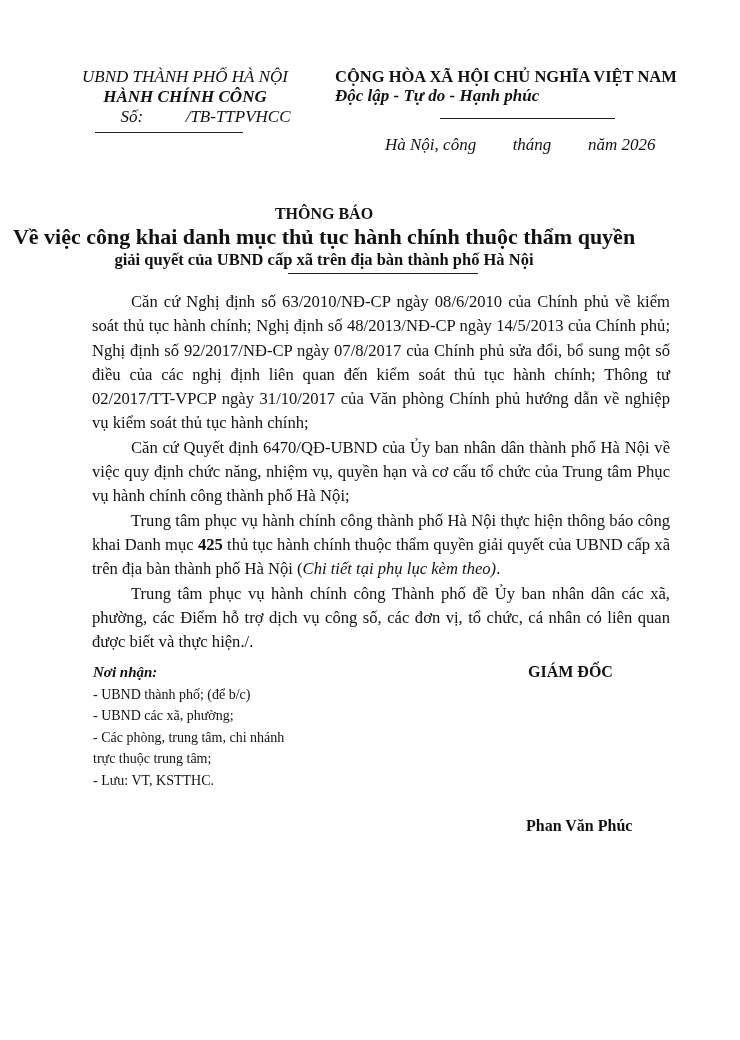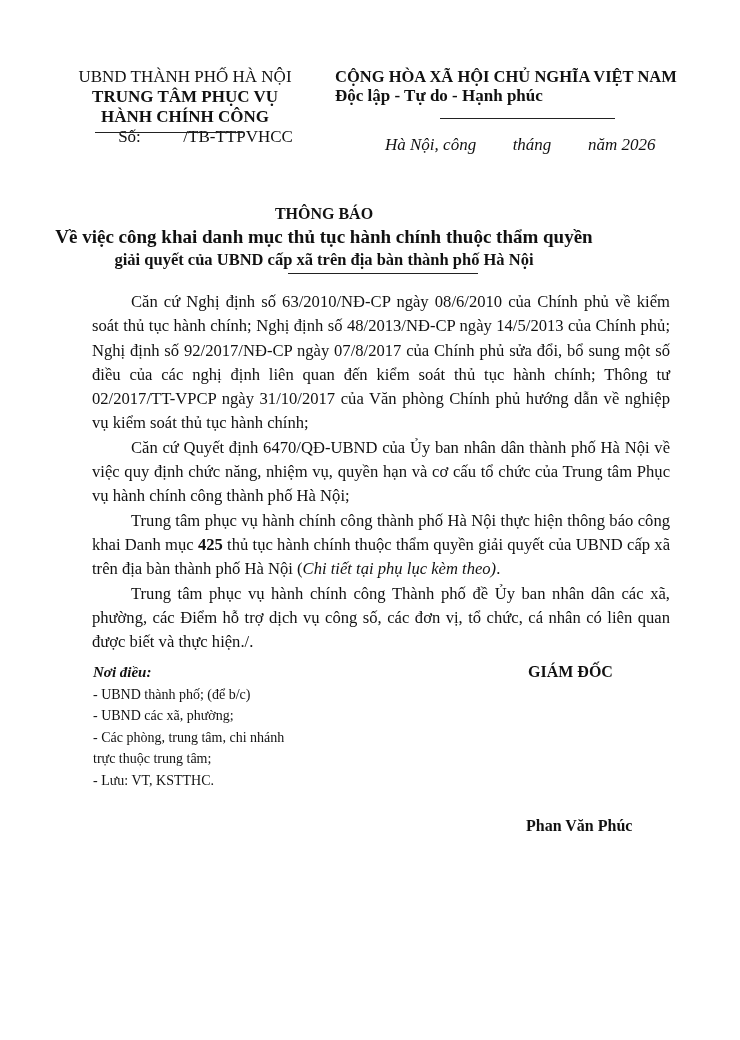--- a/index.html
+++ b/index.html
@@ -3,21 +3,21 @@
 <meta charset="utf-8">
 <style>
   html, body { margin: 0; padding: 0; background: #ffffff; }
   body {
     width: 740px; height: 1040px; position: relative; overflow: hidden;
     font-family: "Liberation Serif", "DejaVu Serif", serif; color: #111111;
   }
   .abs { position: absolute; white-space: nowrap; }
   .bold { font-weight: bold; }
   .ital { font-style: italic; }
-  .f17 { font-size: 17px; line-height: 20px; }
+  .f17 { font-size: 17px; line-height: 20px; font-style: italic; }
   .f16 { font-size: 16px; line-height: 19px; }
 
   
   #hdr-left { left: 50px; top: 67px; width: 270px; }
   #hdr-left .line { display: block; text-align: center; }
   #hdr-left .num { display: block; text-align: center; padding-left: 41px; }
   .uline-left {
     position: absolute; left: 95px; top: 132px; width: 148px; height: 1px; background: #222;
   }
 
@@ -51,21 +51,20 @@
 
   
   #sign-title { left: 528px; top: 663px; font-size: 16px; font-weight: bold; }
   #sign-name { left: 526px; top: 777px; font-size: 16px; font-weight: bold; margin-top: 40px; }
 </style>
 </head>
 <body>
 
 <div id="hdr-left" class="abs">
   <span class="line f17">UBND THÀNH PHỐ HÀ NỘI</span>
-  <span class="line f17 bold">TRUNG TÂM PHỤC VỤ</span>
   <span class="line f17 bold">HÀNH CHÍNH CÔNG</span>
   <span class="num f17">
     <span>Số:</span>
     <span style="display:inline-block;width:34px"></span>
     <span>/TB-TTPVHCC</span>
   </span>
 </div>
 <div class="uline-left"></div>
 
 <div id="hdr-right" class="abs">
@@ -77,34 +76,34 @@
 <div id="date-line" class="abs">
   <span>Hà Nội, công</span>
   <span style="width:28px"></span>
   <span>tháng</span>
   <span style="width:28px"></span>
   <span>năm 2026</span>
 </div>
 
 <div id="title-block" class="abs">
   <span class="line f16 bold" style="line-height:22px">THÔNG BÁO</span>
-  <span class="line f16 bold" style="line-height:23px;font-size:19px">Về việc công khai danh mục thủ tục hành chính thuộc thẩm quyền</span>
+  <span class="line f16 bold" style="line-height:23px;font-size:22px">Về việc công khai danh mục thủ tục hành chính thuộc thẩm quyền</span>
   <span class="line f16 bold" style="line-height:23px;font-size:16.5px">giải quyết của UBND cấp xã trên địa bàn thành phố Hà Nội</span>
 </div>
 <div class="uline-title"></div>
 
 <div id="body-text">
   <p>Căn cứ Nghị định số 63/2010/NĐ-CP ngày 08/6/2010 của Chính phủ về kiểm soát thủ tục hành chính; Nghị định số 48/2013/NĐ-CP ngày 14/5/2013 của Chính phủ; Nghị định số 92/2017/NĐ-CP ngày 07/8/2017 của Chính phủ sửa đổi, bổ sung một số điều của các nghị định liên quan đến kiểm soát thủ tục hành chính; Thông tư 02/2017/TT-VPCP ngày 31/10/2017 của Văn phòng Chính phủ hướng dẫn về nghiệp vụ kiểm soát thủ tục hành chính;</p>
   <p>Căn cứ Quyết định 6470/QĐ-UBND của Ủy ban nhân dân thành phố Hà Nội về việc quy định chức năng, nhiệm vụ, quyền hạn và cơ cấu tổ chức của Trung tâm Phục vụ hành chính công thành phố Hà Nội;</p>
   <p><span>Trung tâm phục vụ hành chính công thành phố Hà Nội thực hiện thông báo công khai Danh mục </span><b>425</b><span> thủ tục hành chính thuộc thẩm quyền giải quyết của UBND cấp xã trên địa bàn thành phố Hà Nội (</span><i>Chi tiết tại phụ lục kèm theo)</i><span>.</span></p>
   <p>Trung tâm phục vụ hành chính công Thành phố đề Ủy ban nhân dân các xã, phường, các Điểm hỗ trợ dịch vụ công số, các đơn vị, tổ chức, cá nhân có liên quan được biết và thực hiện./.</p>
 </div>
 
 <div id="recipients" class="abs">
-  <span class="item bold ital" style="font-size:15px">Nơi điều:</span>
+  <span class="item bold ital" style="font-size:15px">Nơi nhận:</span>
   <span class="item">- UBND thành phố; (để b/c)</span>
   <span class="item">- UBND các xã, phường;</span>
   <span class="item">- Các phòng, trung tâm, chi nhánh</span>
   <span class="item">trực thuộc trung tâm;</span>
   <span class="item">- Lưu: VT, KSTTHC.</span>
 </div>
 
 <div id="sign-title" class="abs">GIÁM ĐỐC</div>
 <div id="sign-name" class="abs">Phan Văn Phúc</div>
 

